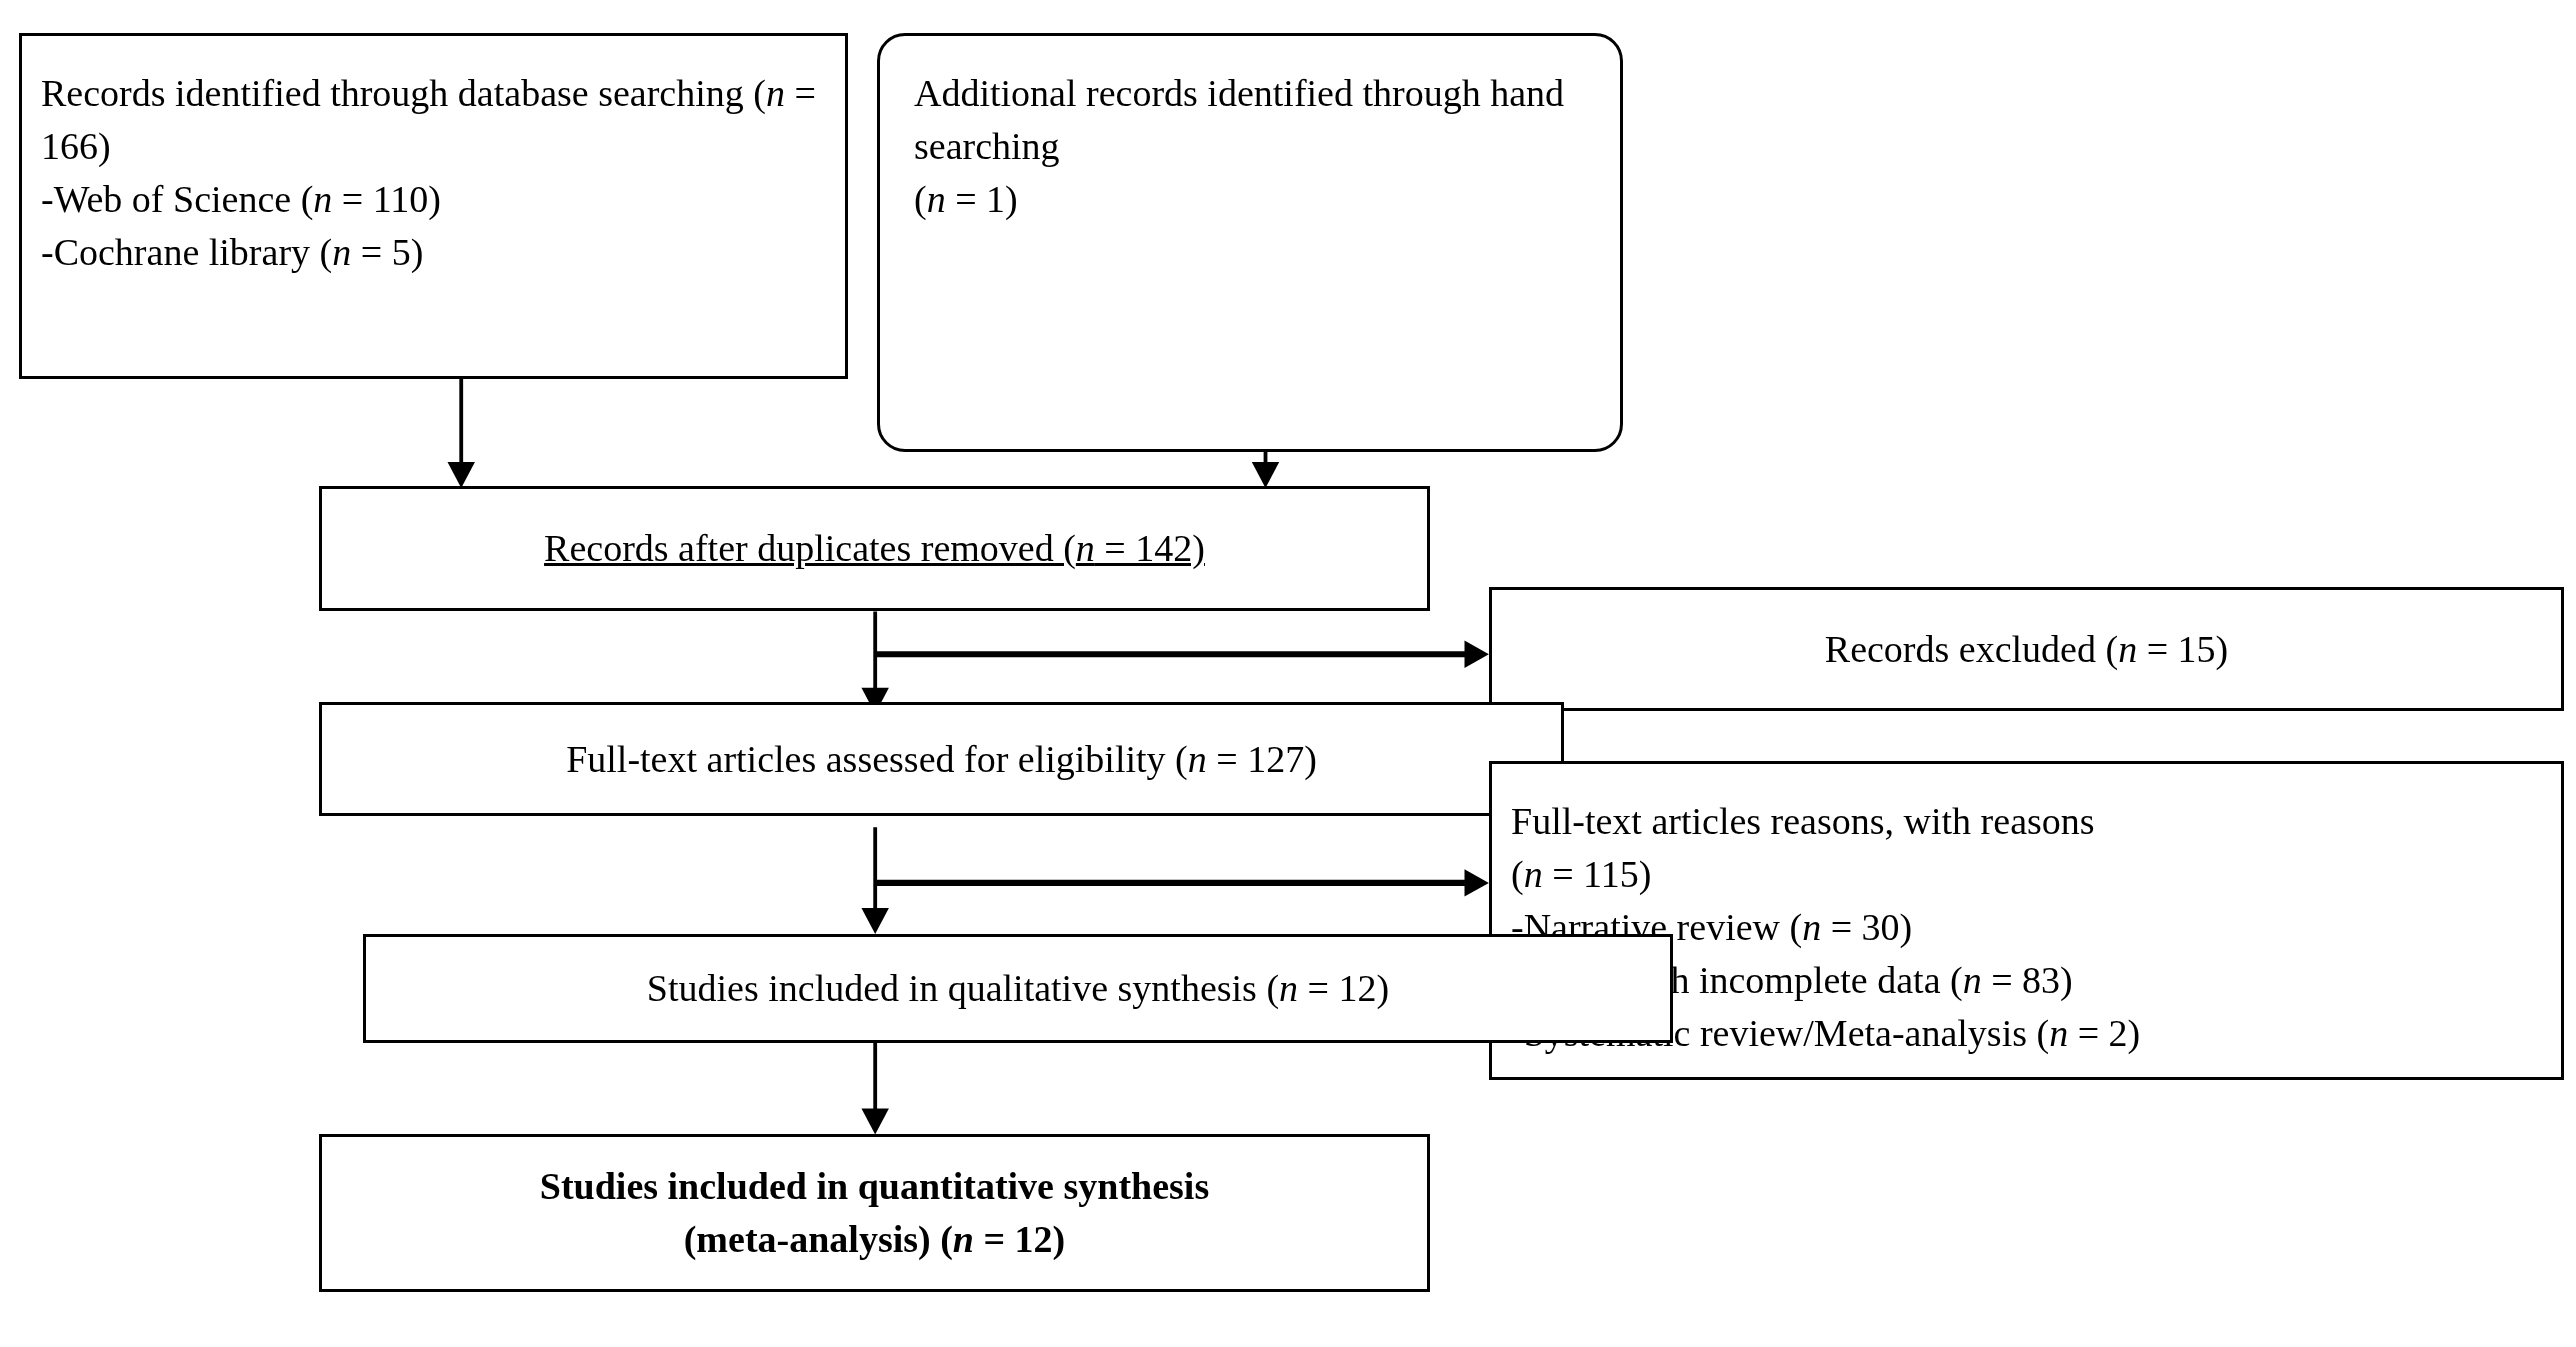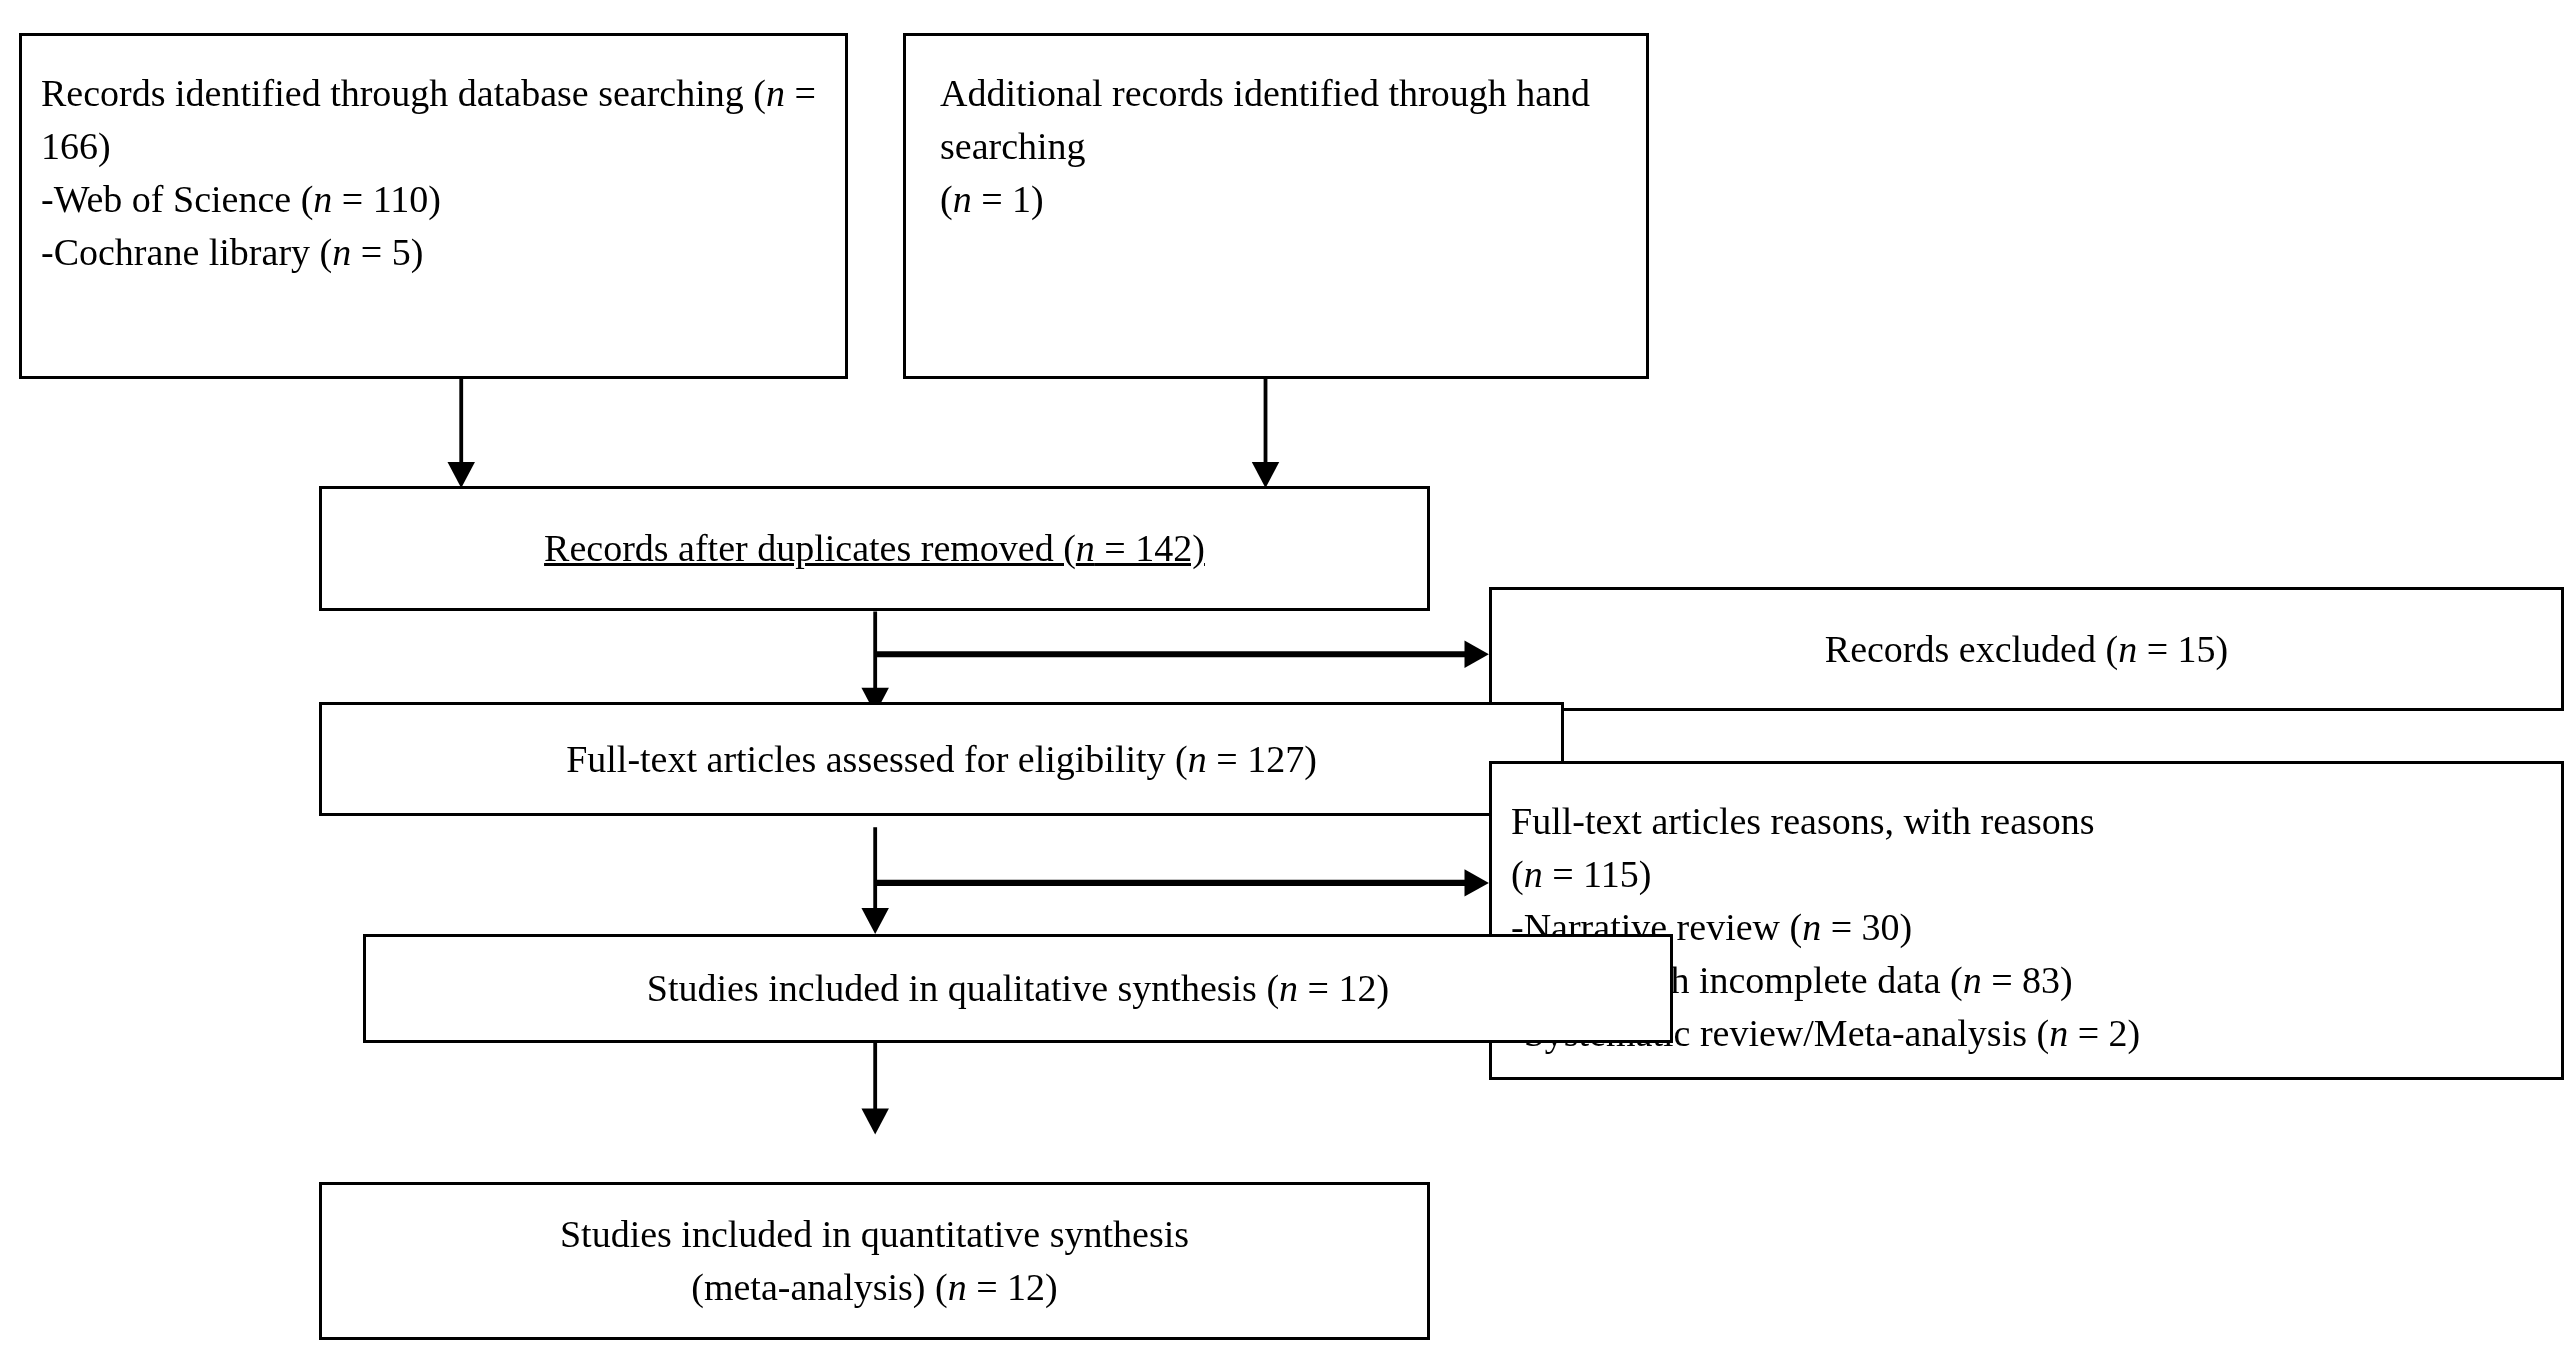--- a/index.html
+++ b/index.html
@@ -25,27 +25,27 @@
     display: flex;
     flex-direction: column;
     align-items: center;
     justify-content: center;
     text-align: center;
     padding: 0 7.6px;
   }
   .bline { white-space: normal; }
   
   #box-database   { left: 19px;   top: 33px;   width: 829px; height: 346px; padding: 30.5px 15.2px 7.6px 19px; }
-  #box-hand       { left: 903px; top: 33px;   width: 746px;  height: 346px; padding: 30.5px 15.2px 7.6px 34px; }
+  #box-hand       { left: 877px; top: 33px;   width: 746px;  height: 419px; padding: 30.5px 15.2px 7.6px 34px; border-radius: 28px; }
   #box-dup        { left: 319px;  top: 486px;  width: 1111px; height: 125px; text-decoration: underline; }
   #box-recexcl    { left: 1489px; top: 587px;  width: 1075px; height: 124px; }
   #box-assessed   { left: 319px;  top: 702px;  width: 1245px; height: 114px; }
   #box-ftexcl     { left: 1489px; top: 761px;  width: 1075px; height: 319px; padding: 30.5px 15.2px 7.6px 19px; }
   #box-qual       { left: 319px;  top: 934px; width: 1310px; height: 109px; margin-left: 44px; }
-  #box-quant      { left: 319px;  top: 1182px; width: 1111px; height: 158px; }
+  #box-quant      { left: 319px;  top: 1134px; width: 1111px; height: 158px; font-weight: bold; }
   svg.arrows {
     position: absolute;
     left: 0; top: 0;
     width: 2576px; height: 1348px;
     pointer-events: none;
   }
   svg.arrows line { stroke: #000000; }
   svg.arrows polygon { fill: #000000; stroke: none; }
   .vshaft { stroke-width: 5px; }
   .hshaft { stroke-width: 8px; }

